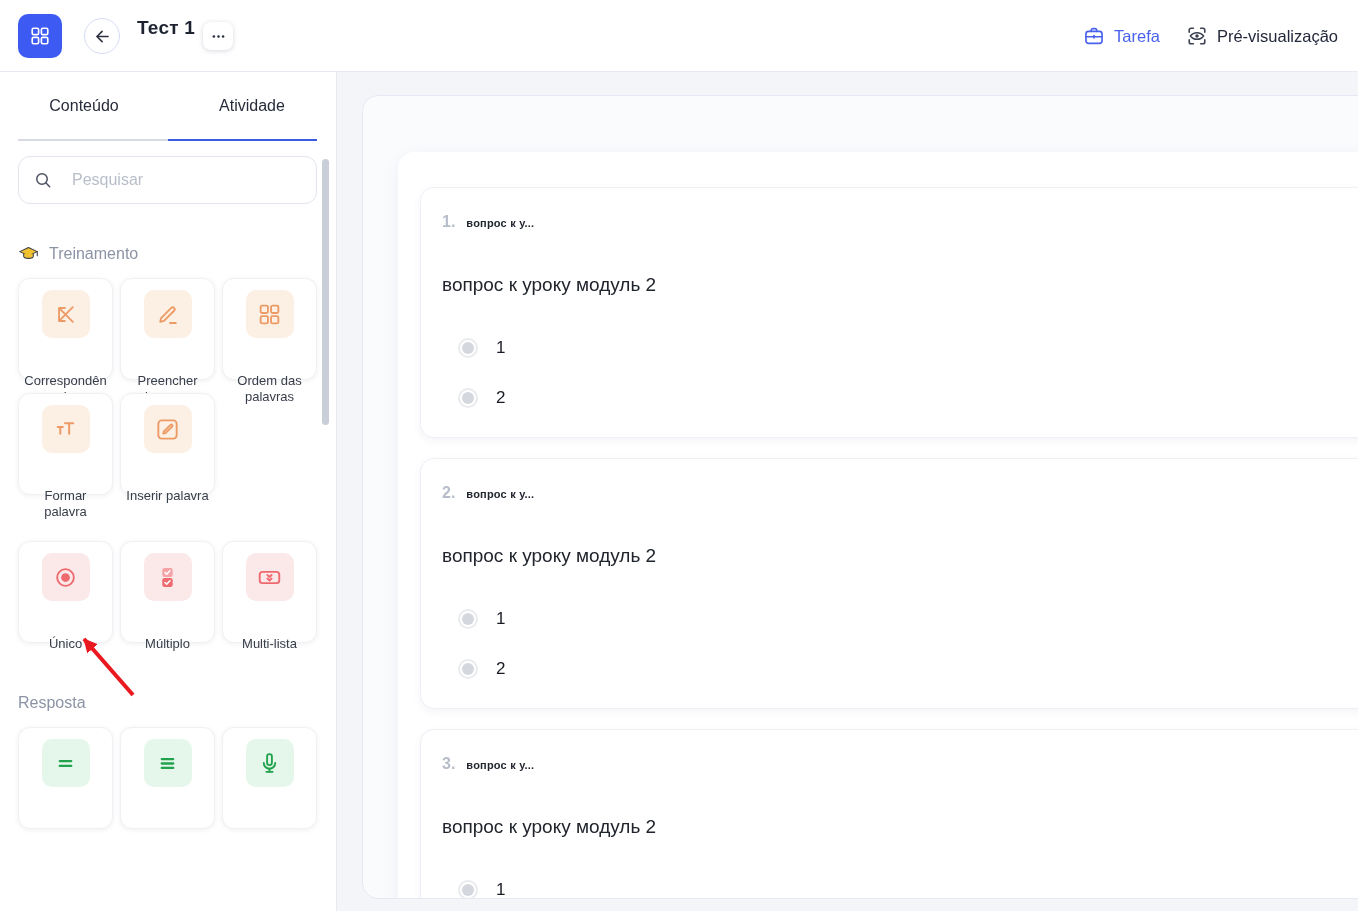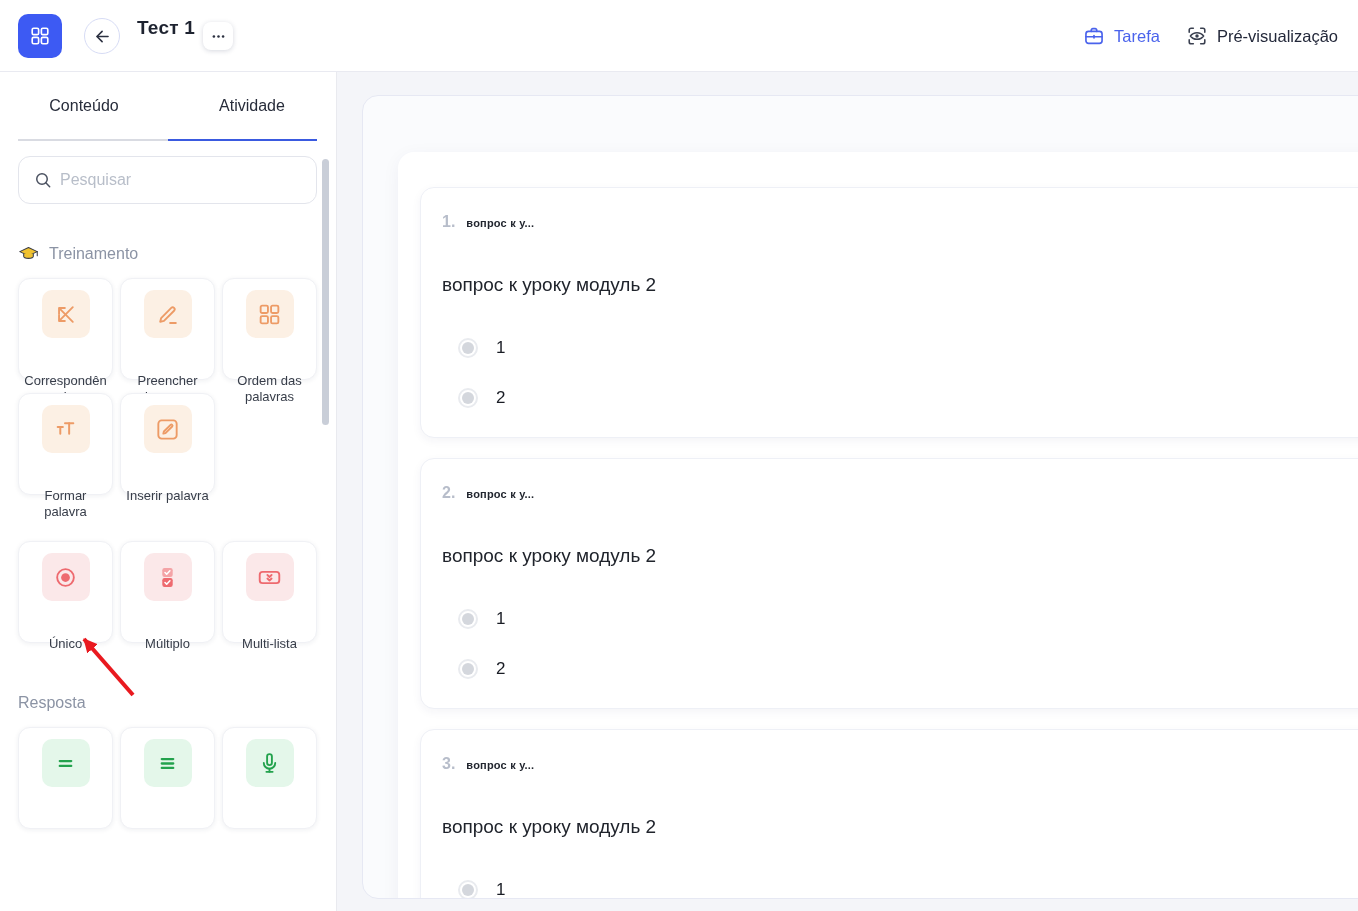--- a/index.html
+++ b/index.html
@@ -31,21 +31,21 @@
   .preview svg{color:#3A4050;}
 
   
   .sidebar{position:absolute;left:0;top:72px;width:337px;height:839px;background:#fff;border-right:1px solid #E9EAEF;overflow:hidden;z-index:20;}
   .tabs{position:absolute;left:0;top:0;width:100%;height:68px;display:flex;}
   .tab{flex:1;display:flex;align-items:center;justify-content:center;font-size:16px;color:#272C3A;font-weight:500;cursor:pointer;}
   .tab-underline{position:absolute;left:18px;right:19px;top:67px;height:2px;display:flex;}
   .tab-underline .half{flex:1;}
   .tab-underline .inactive{background:#D9DBE2;}
   .tab-underline .active{background:var(--tab-blue);}
-  .search-box{position:absolute;left:18px;top:84px;width:299px;height:48px;border:1px solid #E3E5EC;border-radius:12px;background:#fff;display:flex;align-items:center;padding:1px 14px;gap:7px;}
+  .search-box{position:absolute;left:18px;top:84px;width:299px;height:48px;border:1px solid #E3E5EC;border-radius:12px;background:#fff;display:flex;align-items:center;padding:1px 14px;gap:19px;}
   .search-box svg{width:20px;height:20px;color:#4A5160;flex:none;}
   .search-box input{border:none;outline:none;font-size:16px;color:#303542;width:100%;background:transparent;}
   .search-box input::placeholder{color:#B8BEC9;}
   .sections{position:absolute;left:18px;top:168px;width:299px;}
   .sb-section-header{display:flex;align-items:center;gap:10px;height:28px;font-size:16px;color:var(--txt-gray);margin-bottom:0;}
   .sb-section-header svg{width:21px;height:21px;}
   .sb-grid{display:grid;grid-template-columns:repeat(3,95px);column-gap:7px;row-gap:13px;margin-top:10px;}
   .sb-section + .sb-section{margin-top:46px;}
   .sb-card{width:95px;height:102px;background:#fff;border:1px solid #F0F1F5;border-radius:12px;box-shadow:0 1px 5px rgba(24,39,75,.07);display:flex;flex-direction:column;align-items:center;cursor:pointer;gap:27px;}
   .sb-tile{width:48px;height:48px;border-radius:10px;margin-top:11px;display:flex;align-items:center;justify-content:center;flex:none;}

